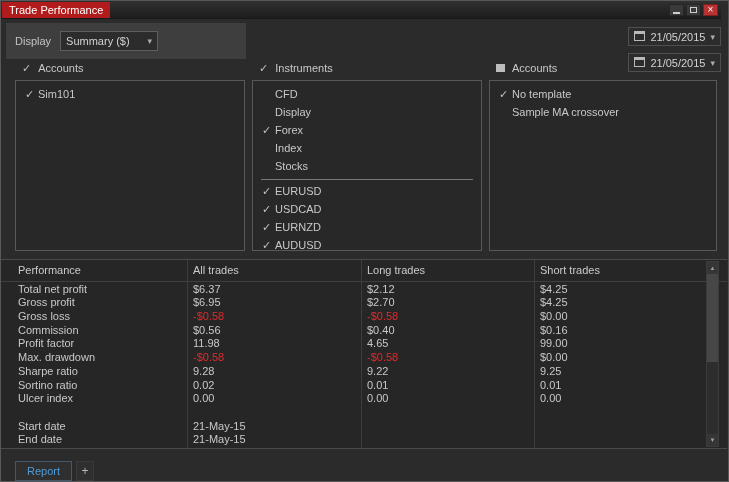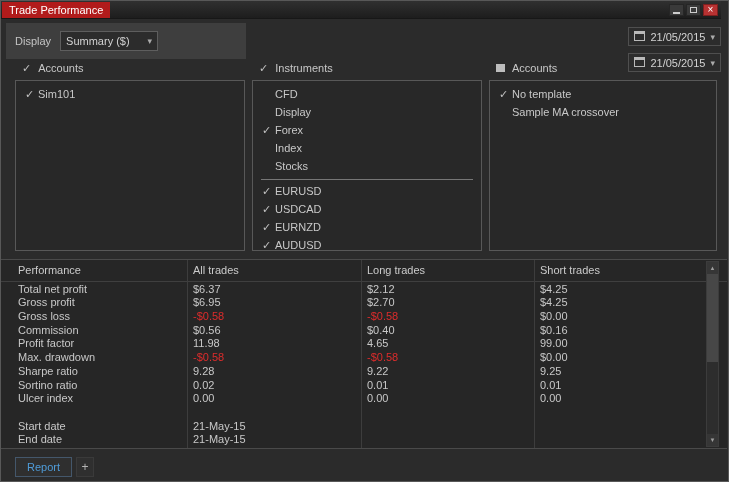--- a/index.html
+++ b/index.html
@@ -51,21 +51,21 @@
   .col2{width:173px;padding-left:6px;}
   .col3{width:172px;padding-left:6px;}
   .tr{display:flex;height:13.7px;align-items:flex-end;}
   .neg{color:#dd2c2c;}
   .vline{position:absolute;top:0;bottom:0;width:1px;background:#3d3d3d;}
   .scrollbar{position:absolute;right:8px;top:1px;bottom:1px;width:13px;background:#2d2d2d;border:1px solid #3c3c3c;display:flex;flex-direction:column;}
   .sb-btn{height:12px;display:flex;align-items:center;justify-content:center;font-size:6px;color:#9e9e9e;background:#363636;}
   .sb-track{flex:1;position:relative;}
   .sb-thumb{position:absolute;left:0;right:0;top:0;height:88px;background:#474747;}
   
-  .tabbar{position:absolute;left:0;bottom:0;right:0;height:32px;display:flex;align-items:center;padding:3px 16px 0 14px;gap:4px;}
+  .tabbar{position:absolute;left:0;bottom:0;right:0;height:32px;display:flex;align-items:flex-end;padding:3px 16px 0 14px;gap:4px;}
   .tab-report{height:20px;border:1px solid #44576b;background:#2f2f2f;color:#4f9cd9;display:flex;align-items:center;justify-content:center;padding:0 11px;}
   .tab-add{width:18px;height:20px;border:1px solid #3a3a3a;background:#2f2f2f;color:#b5b5b5;display:flex;align-items:center;justify-content:center;font-size:12px;}
 </style>
 </head>
 <body>
 
 <div class="window">
 
   <div class="titlebar">
     <div class="title-badge">Trade Performance</div>

